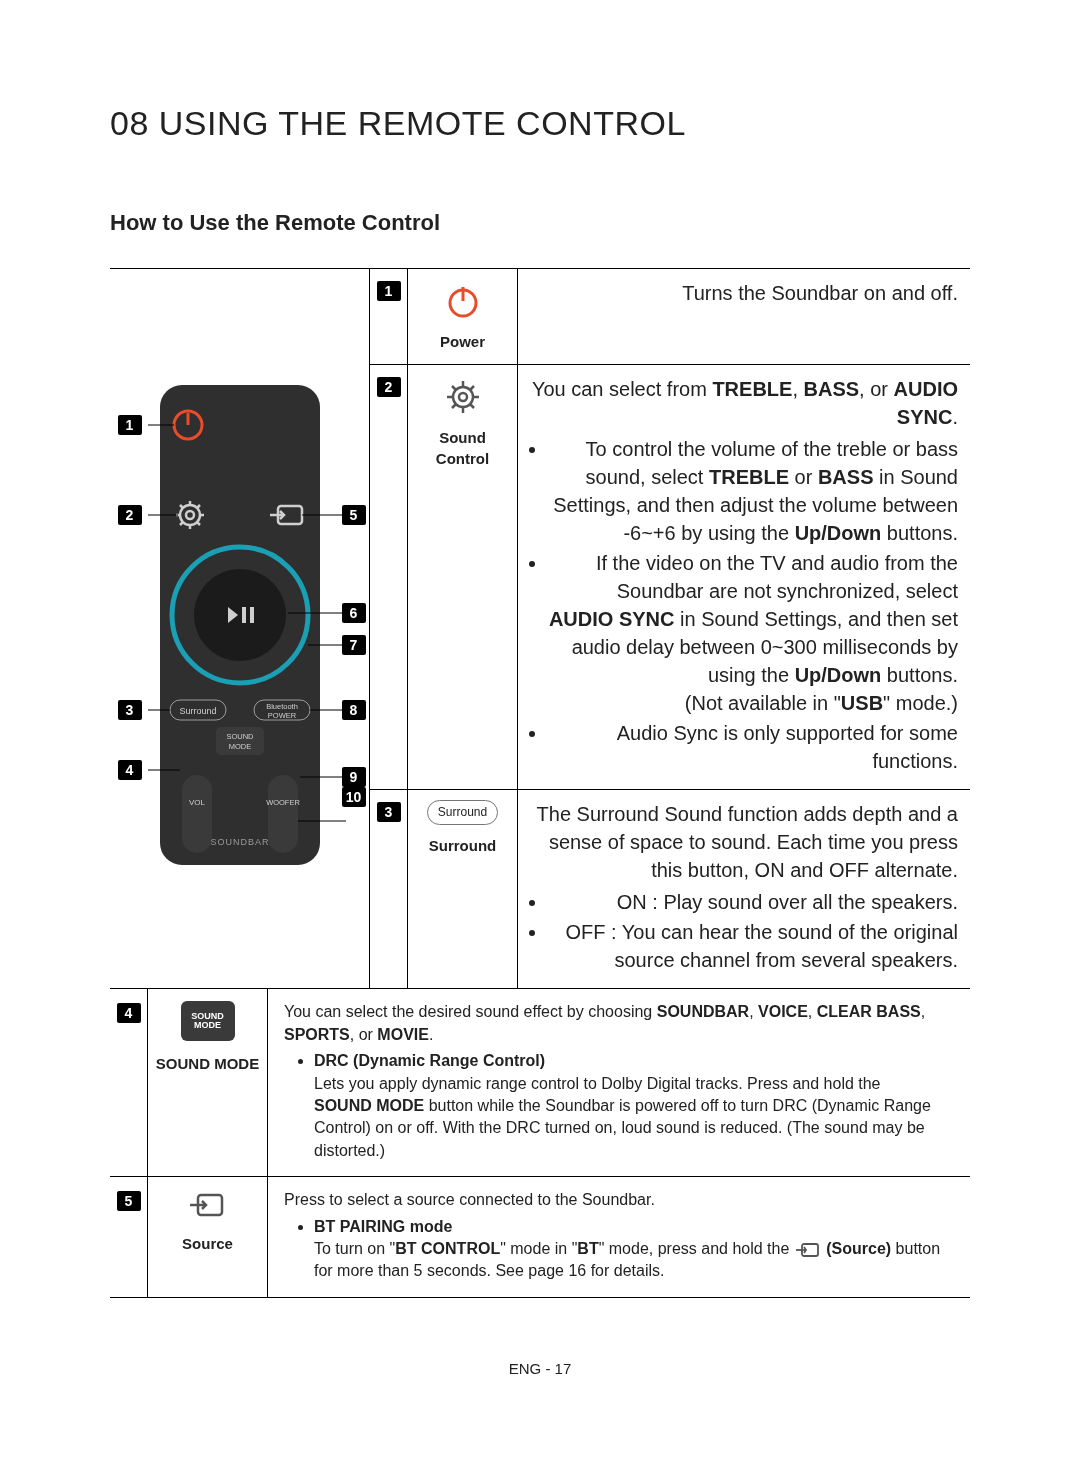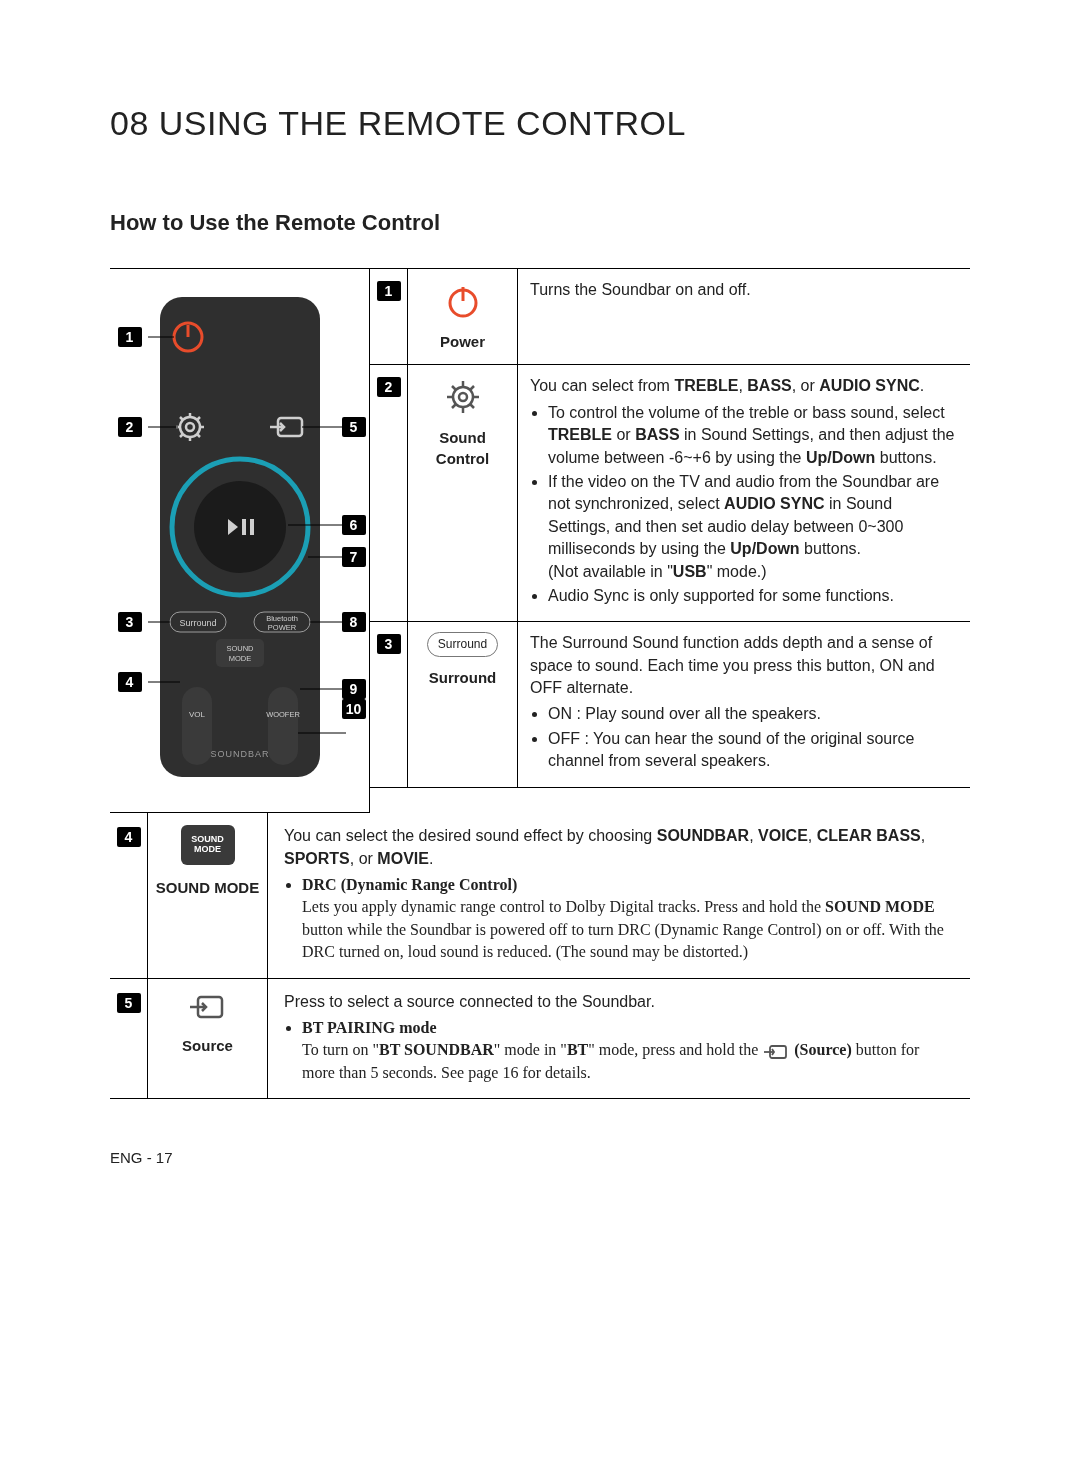--- a/index.html
+++ b/index.html
@@ -65,21 +65,22 @@
     display: flex;
     flex-direction: column;
     align-items: center;
     justify-content: flex-start;
     gap: 10px;
   }
   .desc-icon svg { margin-top: 2px; }
   .desc-text {
     flex: 1;
     padding: 10px 12px 12px 12px;
-    font-size: 16px;
+    font-size: 20px;
+    text-align: right;
   }
   .desc-text ul { margin: 4px 0 0 18px; }
   .desc-text li { margin: 2px 0; }
 
   
   .bottom-row {
     display: flex;
     border-bottom: 1px solid #000;
   }
   .bottom-n {
@@ -99,39 +100,39 @@
     flex-direction: column;
     align-items: center;
     gap: 12px;
   }
   .bottom-text {
     flex: 1;
     padding: 12px 16px;
     font-size: 16px;
   }
   .bottom-text ul { margin: 4px 0 0 18px; }
-  .bottom-text li { margin: 2px 0; font-family: Liberation Serif, serif; }
+  .bottom-text li { margin: 2px 12px; }
 
   
   .nb {
     display: inline-block;
     width: 24px; height: 20px;
     background: #000;
     color: #fff;
     font-size: 14px;
     font-weight: 700;
     text-align: center;
     line-height: 20px;
     border-radius: 2px;
   }
 
   
   .footer {
-    text-align: left;
-    margin-top: 48px;
+    text-align: center;
+    margin-top: 60px;
     font-size: 15px;
   }
 
   
   .pill {
     display: inline-block;
     border: 1px solid #777;
     border-radius: 14px;
     padding: 3px 10px;
     font-size: 12px;
@@ -323,21 +324,21 @@
       <rect x="10" y="6" width="24" height="20" rx="3"></rect>
       <line x1="2" y1="16" x2="18" y2="16"></line>
       <polyline points="14,12 18,16 14,20"></polyline>
     </svg>
     <span>Source</span>
   </div>
   <div class="bottom-text">
     <span>Press to select a source connected to the Soundbar.</span>
     <ul>
       <li><b>BT PAIRING mode</b><br>
-        <span>To turn on "</span><b>BT SOUNDBAR</b><span>" mode in "</span><b>BT</b><span>" mode, press and hold the </span>
+        <span>To turn on "</span><b>BT CONTROL</b><span>" mode in "</span><b>BT</b><span>" mode, press and hold the </span>
         <svg class="src-inline-icon" width="24" height="16" viewBox="0 0 24 16" stroke="#555" fill="none" stroke-width="1.8">
           <rect x="6" y="2" width="16" height="12" rx="2"></rect>
           <line x1="0" y1="8" x2="10" y2="8"></line>
           <polyline points="8,5 10,8 8,11"></polyline>
         </svg>
         <b>(Source)</b><span> button for more than 5 seconds. See page 16 for details.</span>
       </li>
     </ul>
   </div>
 </div>

